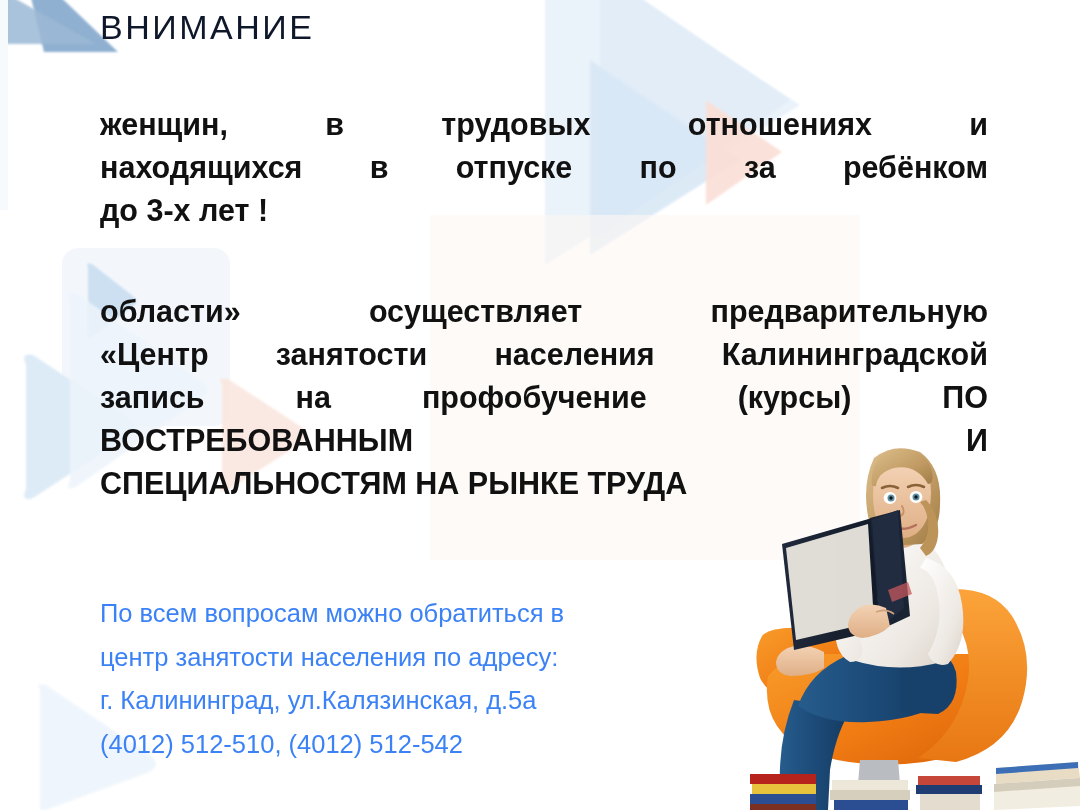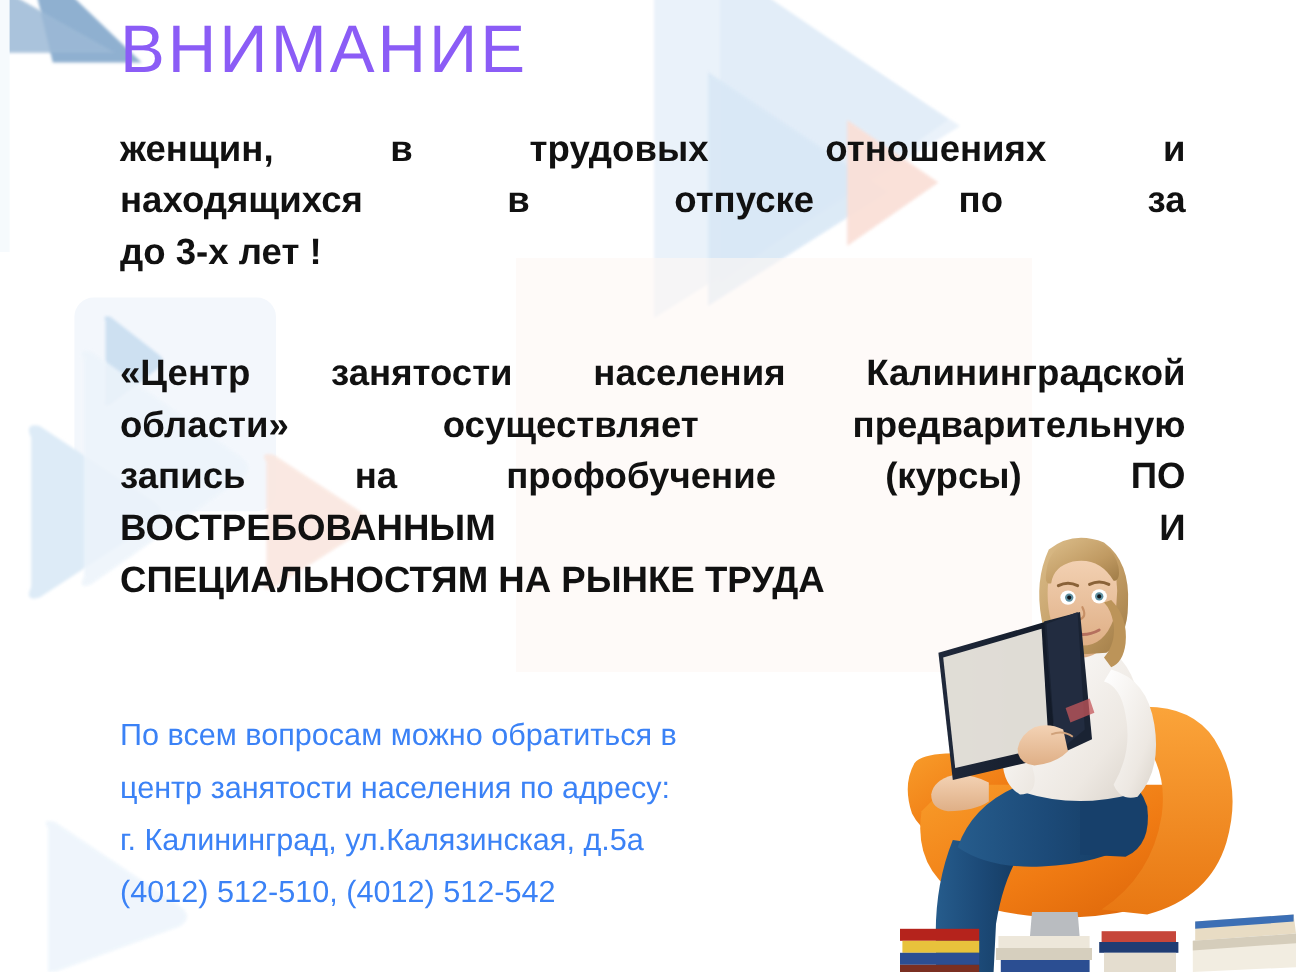--- a/index.html
+++ b/index.html
@@ -13,22 +13,22 @@
 
   
   .bg{position:absolute;inset:0;z-index:0;pointer-events:none;}
   .bg svg{position:absolute;left:0;top:0;}
 
   
   .content{position:absolute;inset:0;z-index:2;}
 
   .title{
     position:absolute;left:100px;top:8px;
-    font-size:56px;letter-spacing:2.5px;
-    font-weight:400;color:#8b5cf6;
+    font-size:34px;letter-spacing:2.5px;
+    font-weight:400;color:#0f172a;
     font-family:"Liberation Sans","DejaVu Sans",sans-serif;
     white-space:nowrap;
   }
 
   .para-bold{
     position:absolute;
     color:#111111;
     font-weight:700;
     font-size:30.5px;
     line-height:43px;
@@ -110,35 +110,36 @@
         <span>трудовых</span>
         <span>отношениях</span>
         <span>и</span>
       </span>
       <span class="ln j">
         <span>находящихся</span>
         <span>в</span>
         <span>отпуске</span>
         <span>по</span>
         <span>за</span>
+        <span>ребёнком</span>
       </span>
       <span class="ln">до 3-х лет !</span>
     </div>
 
     <div class="para-bold" id="p2">
+      <span class="ln j">
+        <span>области»</span>
+        <span>осуществляет</span>
+        <span>предварительную</span>
+      </span>
       <span class="ln j">
         <span>«Центр</span>
         <span>занятости</span>
         <span>населения</span>
         <span>Калининградской</span>
-      </span>
-      <span class="ln j">
-        <span>области»</span>
-        <span>осуществляет</span>
-        <span>предварительную</span>
       </span>
       <span class="ln j">
         <span>запись</span>
         <span>на</span>
         <span>профобучение</span>
         <span>(курсы)</span>
         <span>ПО</span>
       </span>
       <span class="ln j">
         <span>ВОСТРЕБОВАННЫМ</span>

